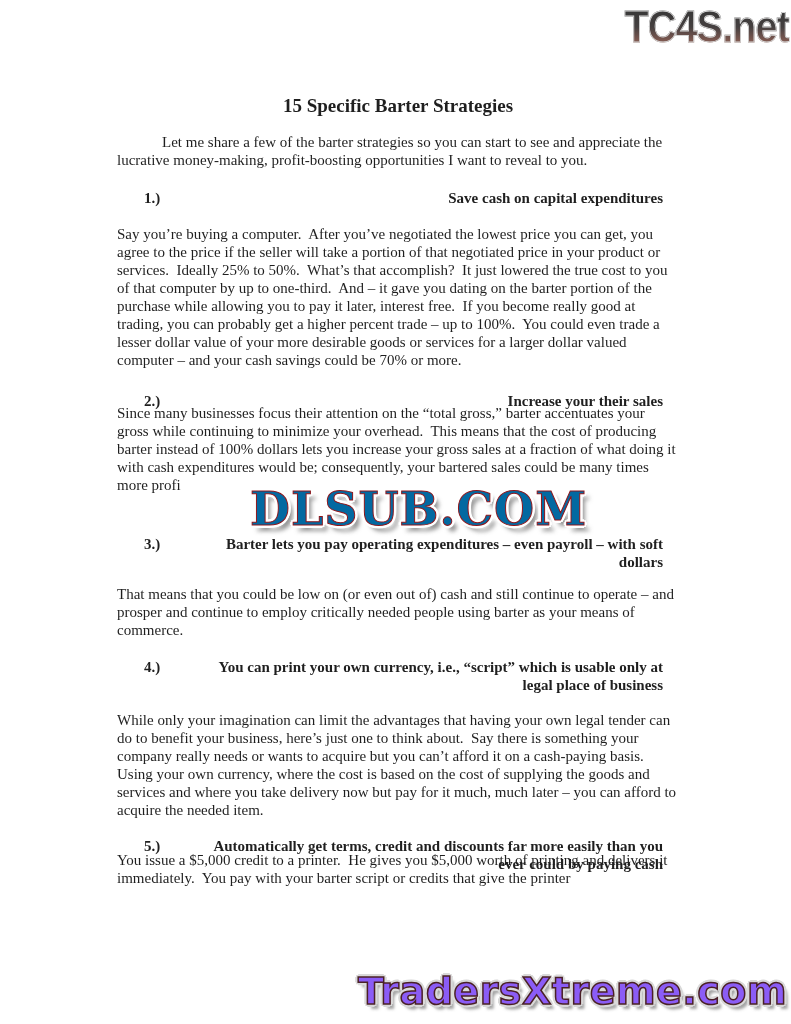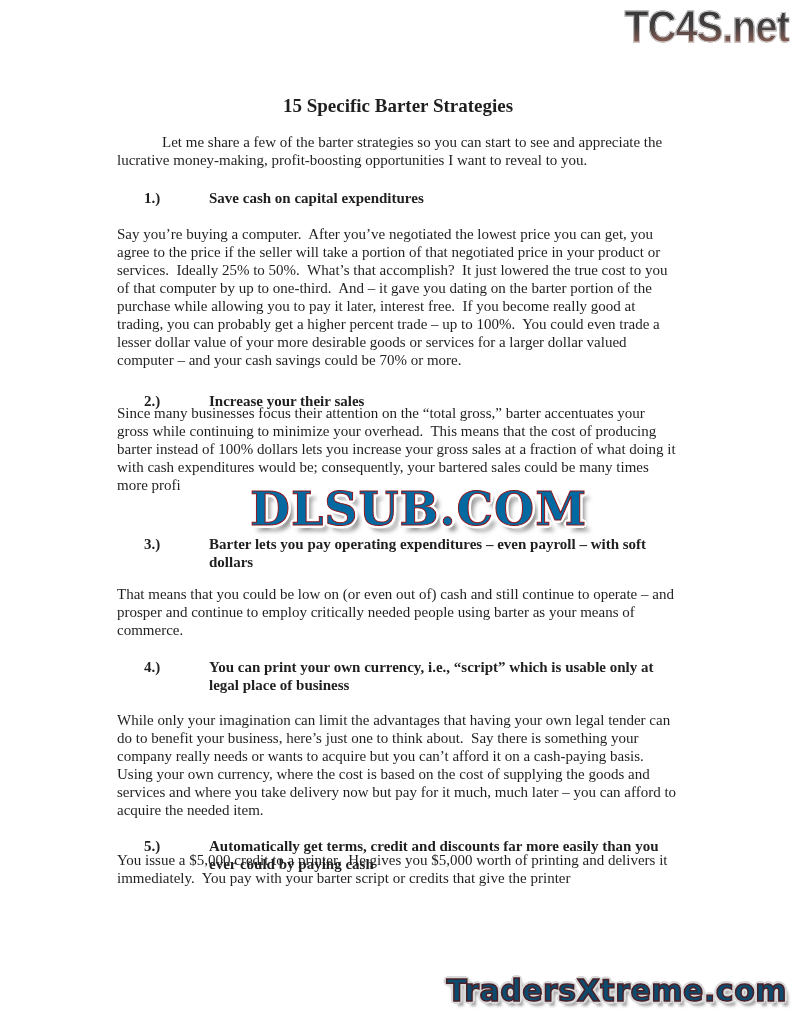--- a/index.html
+++ b/index.html
@@ -22,21 +22,21 @@
     -webkit-text-stroke:1px #d4d4d4;
   }
 
   
   .blk { position:absolute; left:117px; width:562px; font-size:15px; line-height:18px; }
   .title { top:95px; text-align:center; font-weight:bold; font-size:19px; line-height:22px; }
   .para  { white-space:pre-wrap; }
   .intro { top:133px; text-indent:45px; }
   .sec-h { font-weight:bold; }
   .sec-h .num { position:absolute; left:27px; }
-  .sec-h .txt { display:block; margin-left:92px; width:478px; }
+  .sec-h .txt { display:block; margin-left:68px; width:478px;text-align:right; }
   .b-h1 { top:189px; }  .b-p1 { top:225px; }
   .b-h2 { top:392px; }  .b-p2 { top:404px; }
   .b-h3 { top:535px; }  .b-p3 { top:585px; }
   .b-h4 { top:658px; }  .b-p4 { top:711px; }
   .b-h5 { top:837px; }  .b-p5 { top:851px; }
 
   
   .watermark {
     position:absolute; left:250px; top:484px;
     font-family:"DejaVu Serif", serif; font-weight:bold;
@@ -46,22 +46,22 @@
     text-shadow:
       -3px 0 0 #ffffff, 3px 0 0 #ffffff, 0 -3px 0 #ffffff, 0 3px 0 #ffffff,
       -2px -2px 0 #ffffff, 2px -2px 0 #ffffff, -2px 2px 0 #ffffff, 2px 2px 0 #ffffff,
       5px 6px 4px rgba(130,130,130,0.85);
   }
 
   
   .logo-bottom {
     position:absolute; top:972px; right:4px;
     font-family:"DejaVu Sans", sans-serif; font-weight:bold;
-    font-size:30px; line-height:38px; letter-spacing:0.5px;
-    color:#0c4a6e;
+    font-size:38px; line-height:38px; letter-spacing:0.5px;
+    color:#8b5cf6;
     -webkit-text-stroke:1.5px #4a2026;
     text-shadow:
       -3px 0 0 #d9d9d9, 3px 0 0 #d9d9d9, 0 -3px 0 #d9d9d9, 0 3px 0 #d9d9d9,
       -2px -2px 0 #d9d9d9, 2px -2px 0 #d9d9d9, -2px 2px 0 #d9d9d9, 2px 2px 0 #d9d9d9,
       4px 5px 3px rgba(140,140,140,0.8);
   }
 </style>
 </head>
 <body>
 

